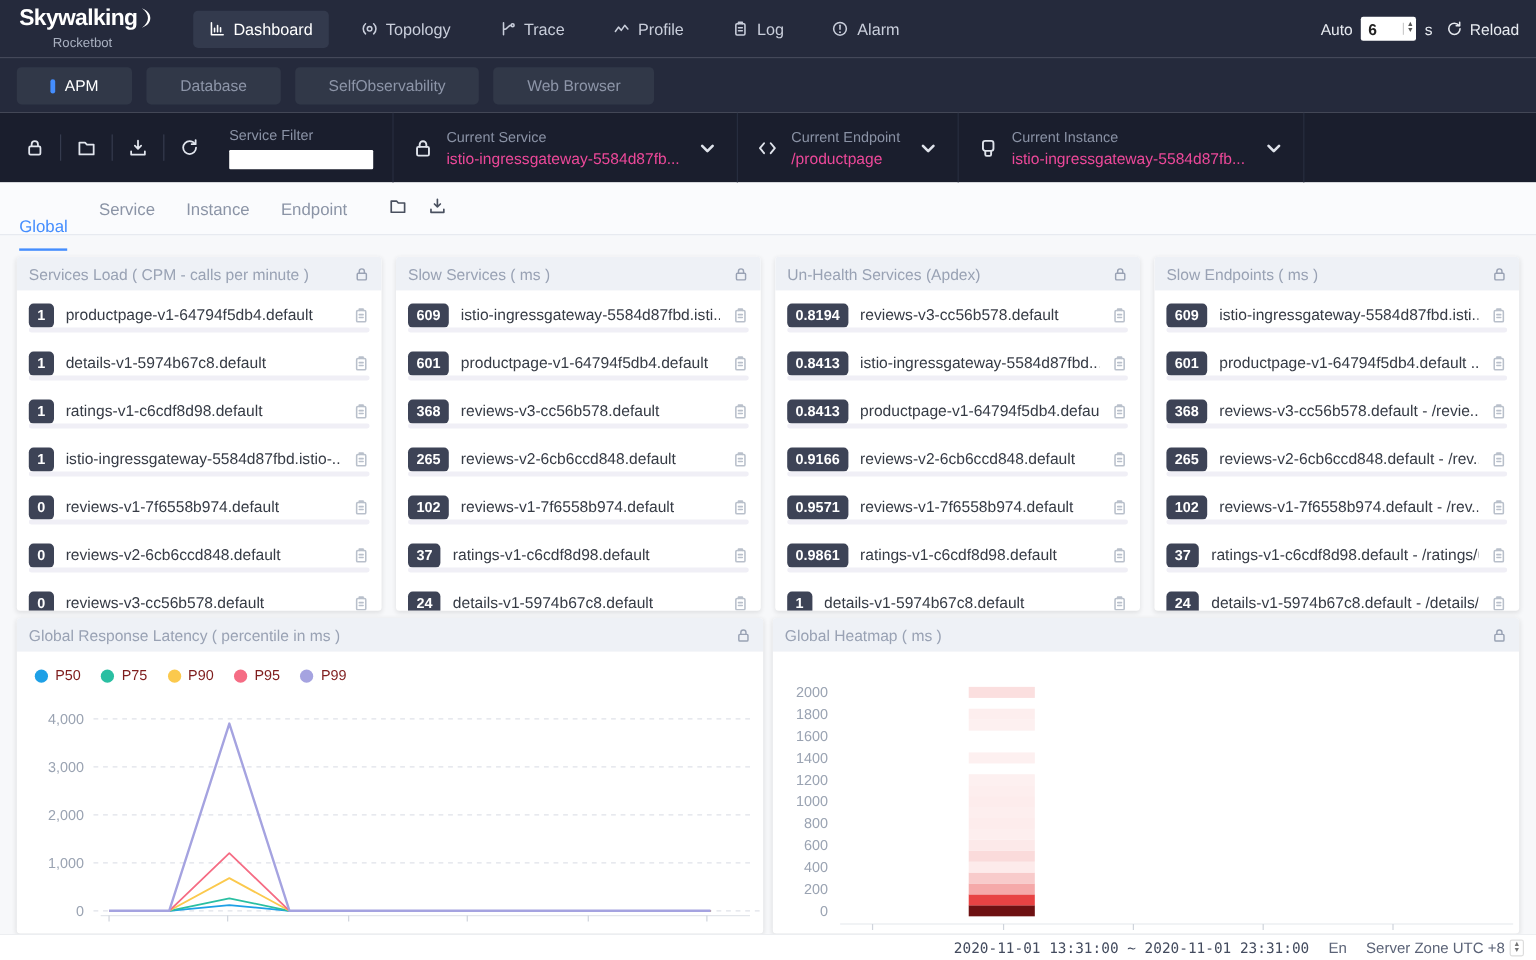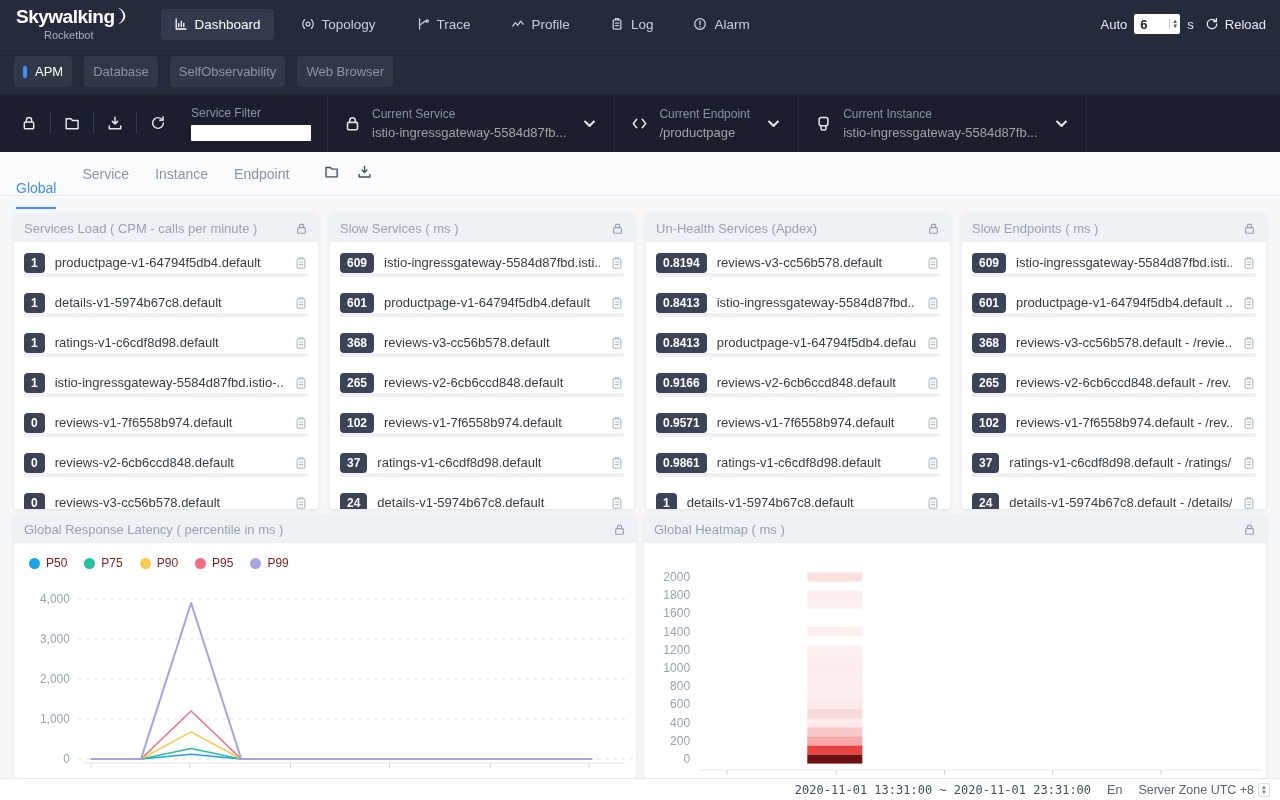--- a/index.html
+++ b/index.html
@@ -23,41 +23,41 @@
   .auto-box { width: 46px; height: 20px; background: #fff; border-radius: 2px; color: #222;
     display: inline-flex; align-items: center; overflow: hidden; }
   .auto-val { flex: 1; padding-left: 6px; font-size: 13px; font-weight: bold; }
   .spin { display: inline-flex; flex-direction: column; border-left: 1px solid #ccc; padding: 0 2px;
     font-size: 6px; line-height: 5px; color: #555; }
   .reload-btn { display: inline-flex; align-items: center; gap: 6px; cursor: pointer; margin-left: 4px; }
 
   
   .module-bar { height: 46px; background: #252a3c; display: flex; align-items: center;
     padding-left: 14px; gap: 12px; border-top: 1px solid #2b3143; }
-  .module-btn { background: #313848; color: #8d95a8; font-size: 13px; padding: 8px 9px;
+  .module-btn { background: #313848; color: #8d95a8; font-size: 13px; padding: 8px 28px;
     border-radius: 4px; cursor: pointer; display: flex; align-items: center; }
   .module-btn.active { color: #fff; }
   .blue-bar { width: 4px; height: 12px; border-radius: 2px; margin-right: 8px; display: inline-block; }
 
   
   .control-bar { height: 58px; background: #1a1e2d; display: flex; align-items: center; }
   .tool-icons { display: flex; align-items: center; padding-left: 8px; }
   .icon-btn { color: #e2e6ee; padding: 0 13px; cursor: pointer; display: inline-flex; }
   .icon-btn svg { width: 16px; height: 16px; }
   .tool-sep { width: 1px; height: 22px; background: #353b4e; }
   .filter-group { margin: 0 16px 0 12px; display: flex; flex-direction: column; }
   .ctl-label { font-size: 12px; color: #8a92a5; }
   .filter-input { width: 120px; height: 16px; border: none; margin-top: 5px; border-radius: 1px;
     font-size: 12px; padding: 0 4px; outline: none; background: #fff; }
   .vsep { width: 1px; align-self: stretch; background: #272d3f; }
   .selector { display: flex; align-items: center; gap: 11px; padding: 0 16px; cursor: pointer; }
   .selector > .ic { color: #dfe3eb; }
   .selector > .ic svg { width: 17px; height: 17px; }
   .sel-texts { display: flex; flex-direction: column; }
-  .sel-value { font-size: 13px; color: #a3a3a3; margin-top: 4px; max-width: 222px;
+  .sel-value { font-size: 13px; color: #ec4899; margin-top: 4px; max-width: 222px;
     white-space: nowrap; overflow: hidden; }
   .sel-chevron { color: #dfe3eb; margin-left: 4px; }
   .sel-chevron svg { width: 13px; height: 13px; stroke-width: 1.8; }
 
   
   .view-tabs { height: 44px; background: #fafbfd; border-bottom: 1px solid #e7eaf0;
     display: flex; align-items: center; padding-left: 16px; }
   .vtab { font-size: 14px; color: #8b94a6; height: 100%; display: flex; align-items: center;
     margin-right: 26px; border-bottom: 2px solid transparent; cursor: pointer; padding-top: 2px; }
   .vtab.active { color: #448dfe; border-bottom-color: #448dfe; margin-top: 28px; }

